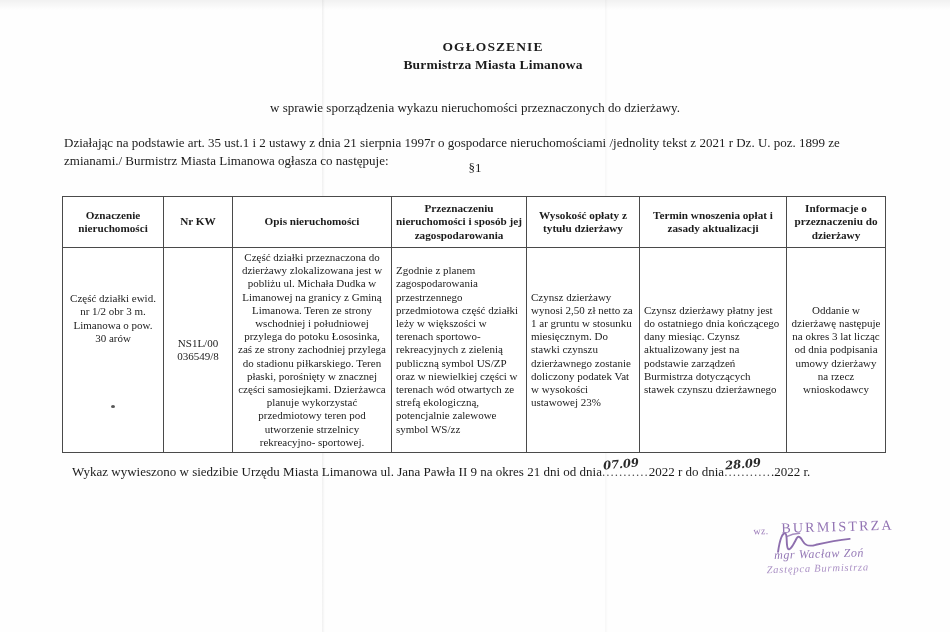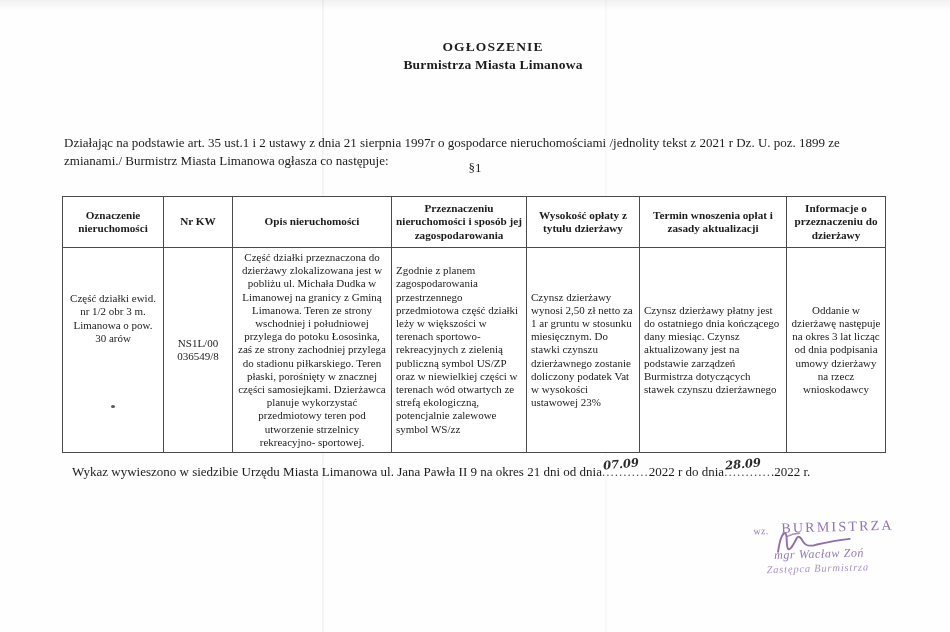--- a/index.html
+++ b/index.html
@@ -233,20 +233,21 @@
 
   <div class="scan-edge-top"></div>
   <div class="scan-fold f1"></div>
   <div class="scan-fold f2"></div>
 
   <div class="heading">
     <div class="l1">OGŁOSZENIE</div>
     <div>Burmistrza Miasta Limanowa</div>
   </div>
 
+  <div class="subject">w sprawie sporządzenia wykazu nieruchomości przeznaczonych do dzierżawy.</div>
 
   <div class="para para-1">Działając na podstawie art. 35 ust.1 i 2 ustawy z dnia 21 sierpnia 1997r o gospodarce nieruchomościami /jednolity tekst z 2021 r Dz. U. poz. 1899 ze zmianami./ Burmistrz Miasta Limanowa ogłasza co następuje:</div>
 
   <div class="section-mark">§1</div>
 
 
   <div class="tbl-wrap">
     <table class="notice">
       <thead>
         <tr>

